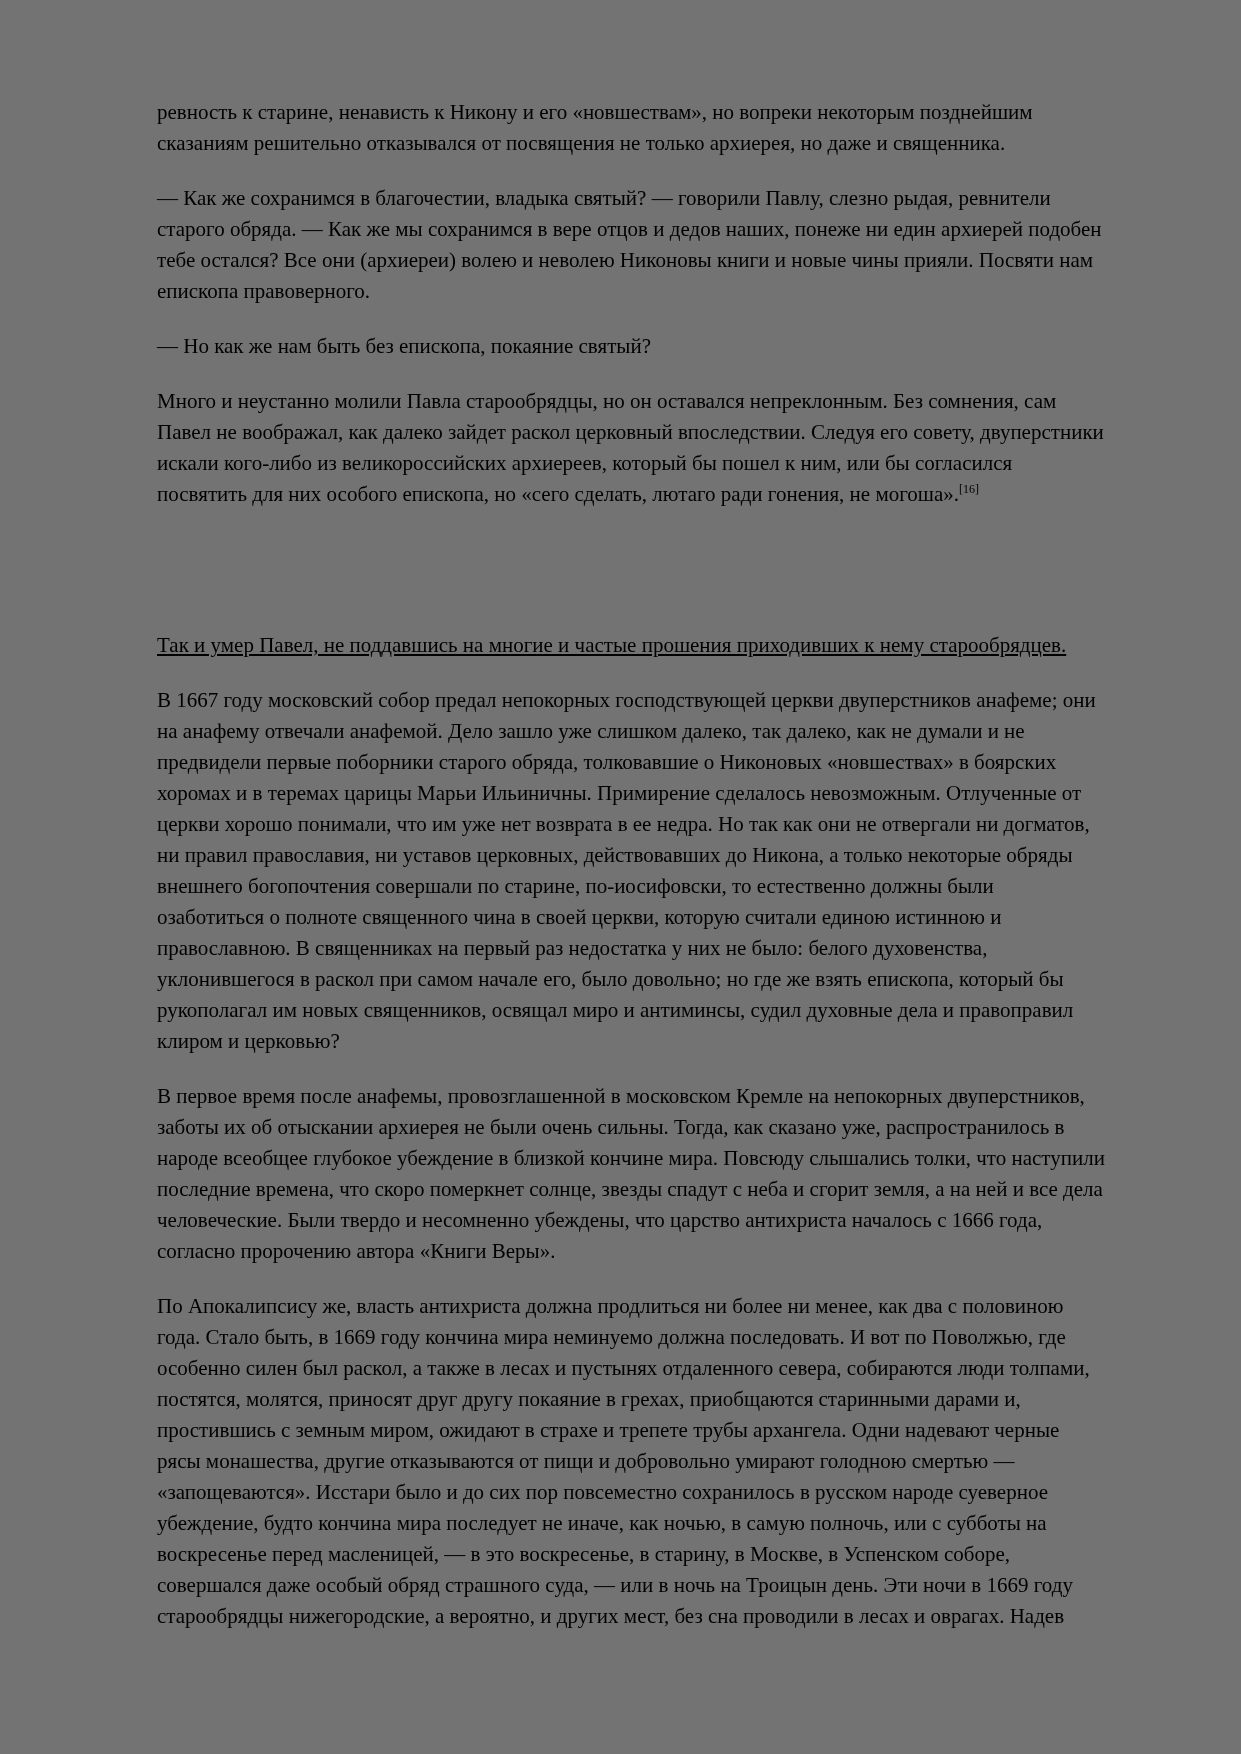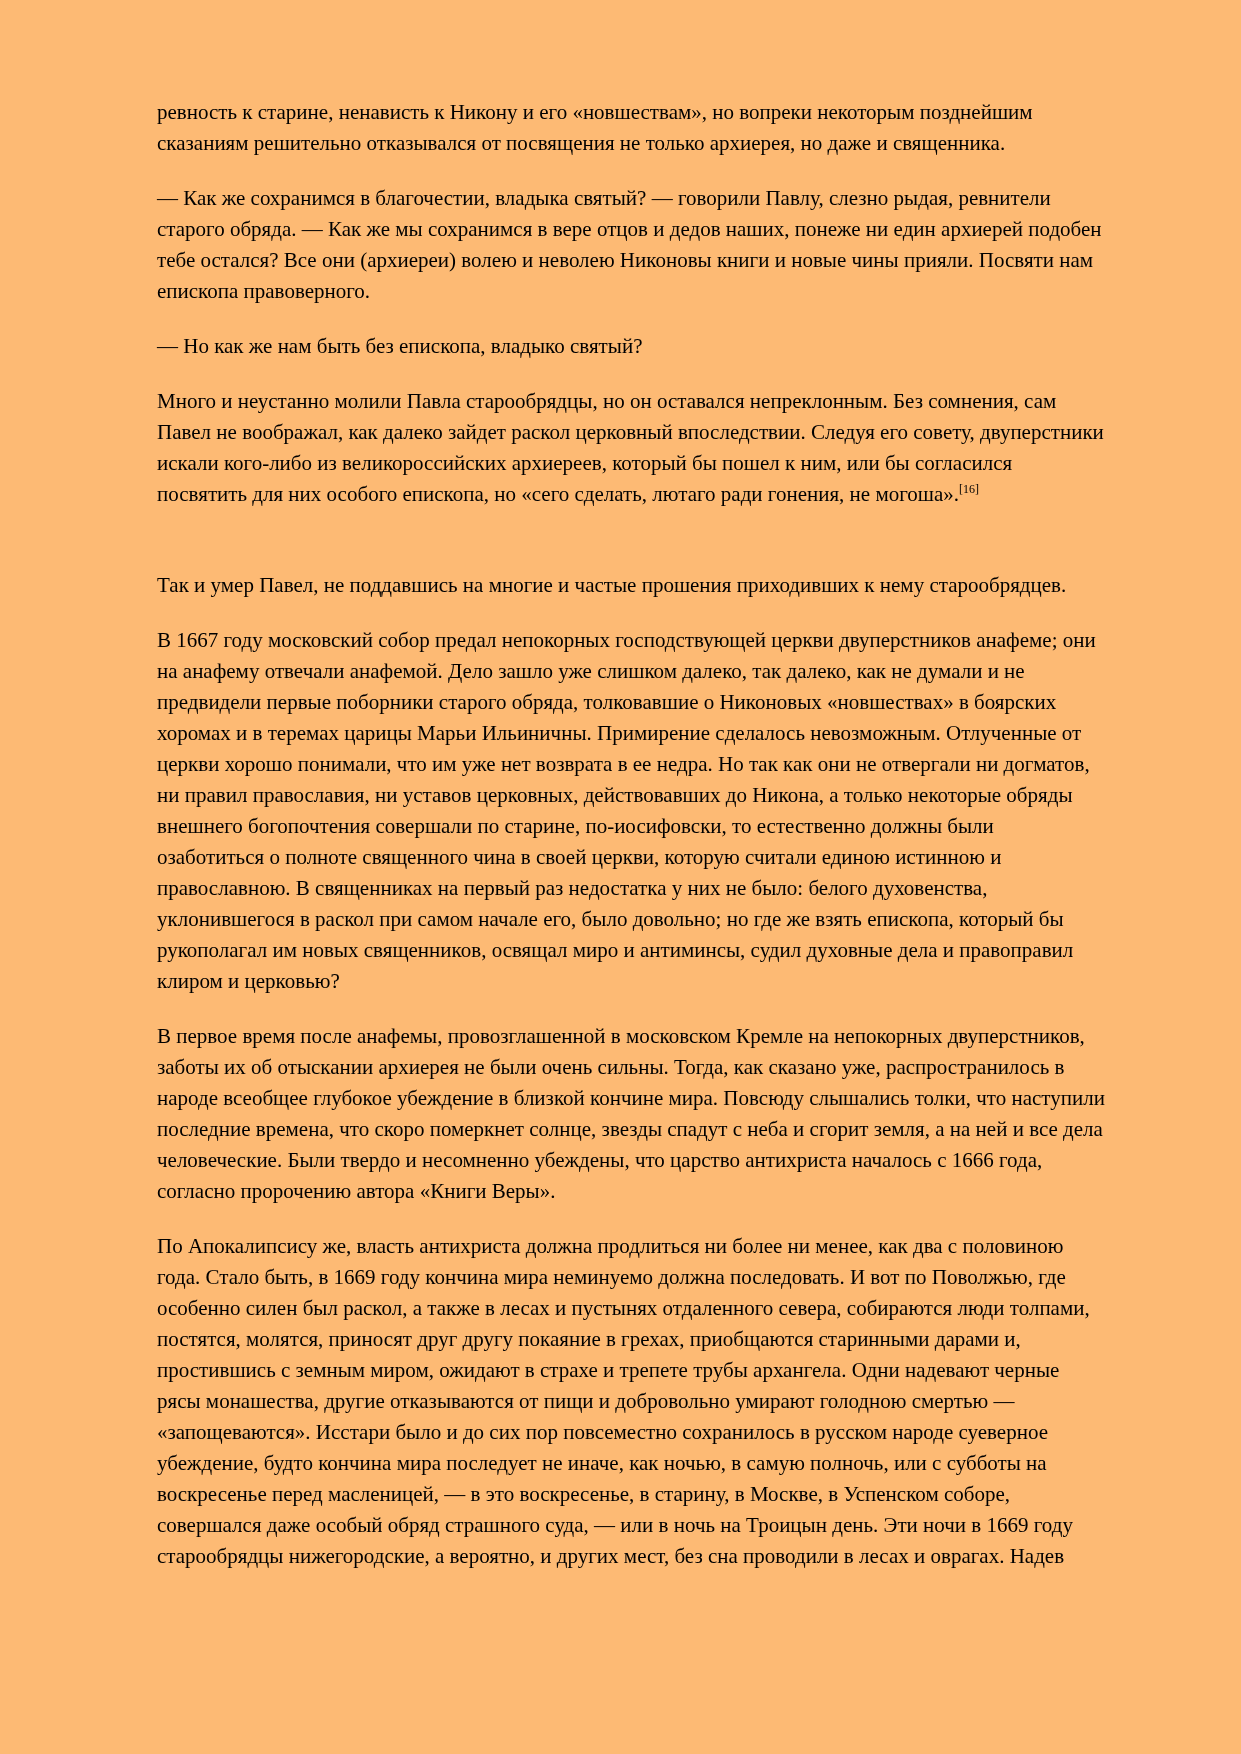--- a/index.html
+++ b/index.html
@@ -4,39 +4,40 @@
 <style>
   html, body {
     margin: 0;
     padding: 0;
     background: #ffffff;
   }
   .page {
     position: relative;
     width: 1241px;
     height: 1754px;
-    background: #fdba74;
+    background: #737373;
     overflow: hidden;
   }
   .content {
     position: absolute;
     left: 157px;
     top: 97px;
     width: 948px;
     font-family: "Liberation Serif", "DejaVu Serif", serif;
     font-size: 21px;
     line-height: 31px;
     color: #000000;
     text-align: left;
   }
   .content p {
     margin: 0 0 24px 0;
   }
   .content p.section-break {
-    margin-top: 60px;
+    margin-top: 120px;
+    text-decoration: underline;
   }
   sup.fnref {
     font-size: 12px;
     line-height: 0;
     vertical-align: super;
     color: #000000;
     text-decoration: none;
     cursor: pointer;
   }
 </style>
@@ -44,21 +45,21 @@
 <body>
 
 <div class="page">
   <main class="content">
 
     <p>ревность к старине, ненависть к Никону и его «новшествам», но вопреки некоторым позднейшим сказаниям решительно отказывался от посвящения не только архиерея, но даже и священника.</p>
 
     <p>— Как же сохранимся в благочестии, владыка святый? — говорили Павлу, слезно рыдая, ревнители старого обряда. — Как же мы сохранимся в вере отцов и дедов наших, понеже ни един архиерей подобен тебе остался? Все они (архиереи) волею и неволею Никоновы книги и новые чины прияли. Посвяти нам епископа правоверного.</p>
 
 
-    <p>— Но как же нам быть без епископа, владыко святый?</p>
+    <p>— Но как же нам быть без епископа, покаяние святый?</p>
 
 
     <p><span>Много и неустанно молили Павла старообрядцы, но он оставался непреклонным. Без сомнения, сам Павел не воображал, как далеко зайдет раскол церковный впоследствии. Следуя его совету, двуперстники искали кого-либо из великороссийских архиереев, который бы пошел к ним, или бы согласился посвятить для них особого епископа, но «сего сделать, лютаго ради гонения, не могоша».</span><sup class="fnref">[16]</sup></p>
 
     <p class="section-break">Так и умер Павел, не поддавшись на многие и частые прошения приходивших к нему старообрядцев.</p>
 
     <p>В 1667 году московский собор предал непокорных господствующей церкви двуперстников анафеме; они на анафему отвечали анафемой. Дело зашло уже слишком далеко, так далеко, как не думали и не предвидели первые поборники старого обряда, толковавшие о Никоновых «новшествах» в боярских хоромах и в теремах царицы Марьи Ильиничны. Примирение сделалось невозможным. Отлученные от церкви хорошо понимали, что им уже нет возврата в ее недра. Но так как они не отвергали ни догматов, ни правил православия, ни уставов церковных, действовавших до Никона, а только некоторые обряды внешнего богопочтения совершали по старине, по-иосифовски, то естественно должны были озаботиться о полноте священного чина в своей церкви, которую считали единою истинною и православною. В священниках на первый раз недостатка у них не было: белого духовенства, уклонившегося в раскол при самом начале его, было довольно; но где же взять епископа, который бы рукополагал им новых священников, освящал миро и антиминсы, судил духовные дела и правоправил клиром и церковью?</p>
 
     <p>В первое время после анафемы, провозглашенной в московском Кремле на непокорных двуперстников, заботы их об отыскании архиерея не были очень сильны. Тогда, как сказано уже, распространилось в народе всеобщее глубокое убеждение в близкой кончине мира. Повсюду слышались толки, что наступили последние времена, что скоро померкнет солнце, звезды спадут с неба и сгорит земля, а на ней и все дела человеческие. Были твердо и несомненно убеждены, что царство антихриста началось с 1666 года, согласно пророчению автора «Книги Веры».</p>
 

